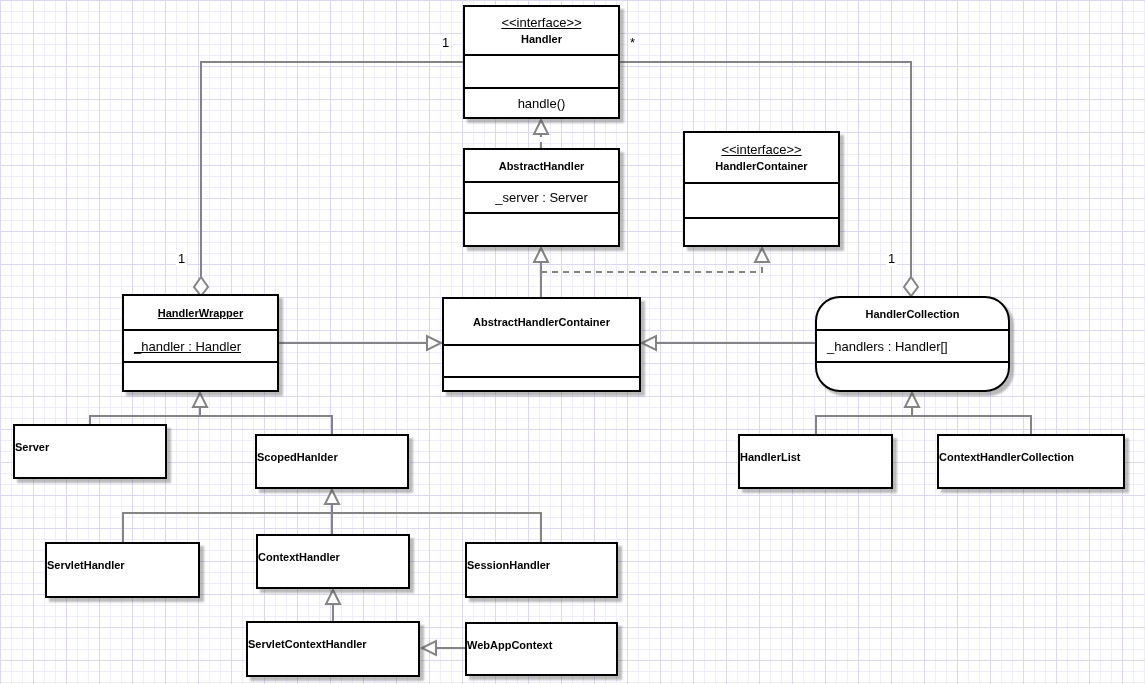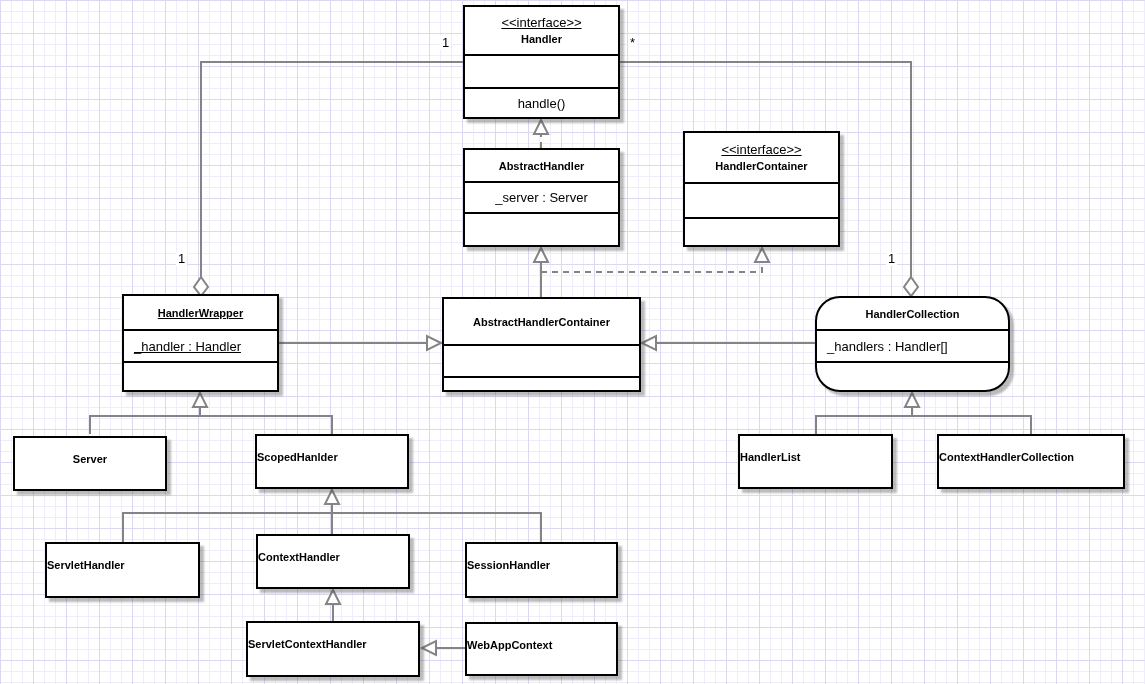--- a/index.html
+++ b/index.html
@@ -180,21 +180,21 @@
   <div class="uml-box" style="left:815px; top:296px; width:195px; height:96px;border-radius:25px;">
     <div class="comp" style="height:31px;">
       <div class="classname">HandlerCollection</div>
     </div>
     <div class="comp left-align" style="height:32px;">
       <div class="member">_handlers : Handler[]</div>
     </div>
     <div class="comp grow"></div>
   </div>
 
-  <div class="uml-box single" style="left:13px; top:436px; width:154px; height:55px;justify-content:center;">
+  <div class="uml-box single" style="left:13px; top:424px; width:154px; height:55px;">
     <div class="classname">Server</div>
   </div>
 
   <div class="uml-box single" style="left:255px; top:434px; width:154px; height:55px;">
     <div class="classname">ScopedHanlder</div>
   </div>
 
   <div class="uml-box single" style="left:738px; top:434px; width:155px; height:55px;">
     <div class="classname">HandlerList</div>
   </div>

